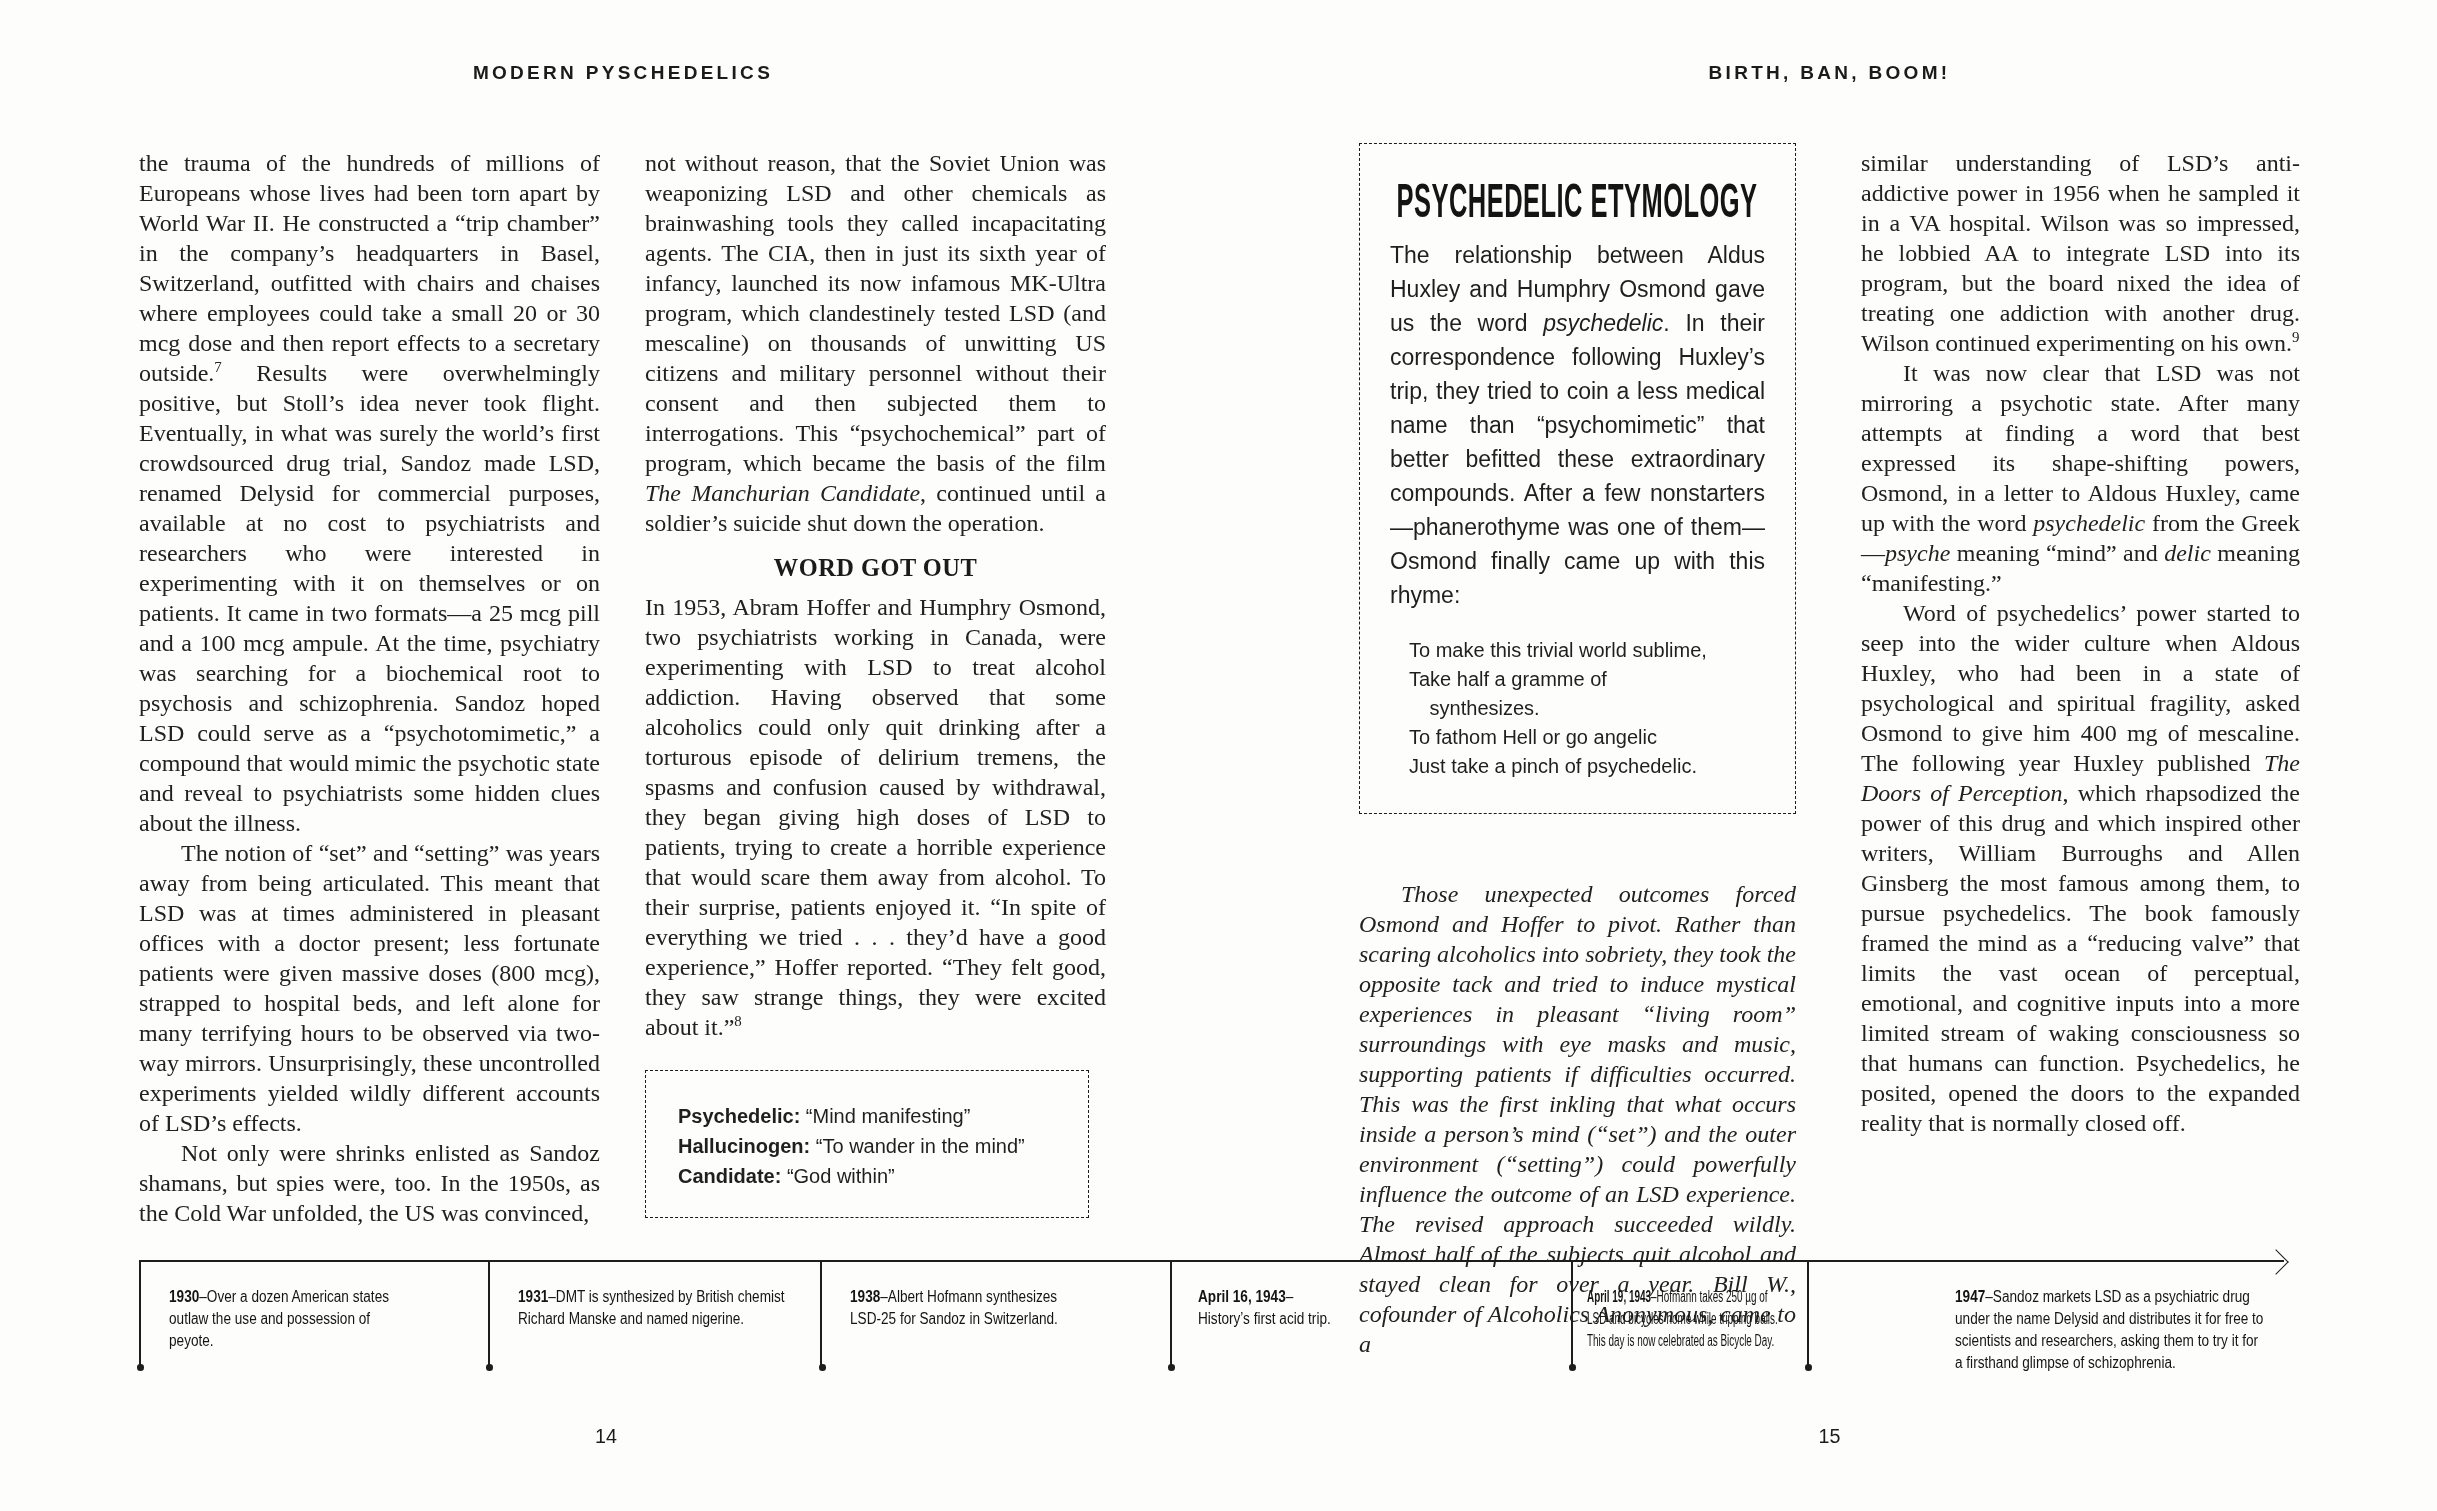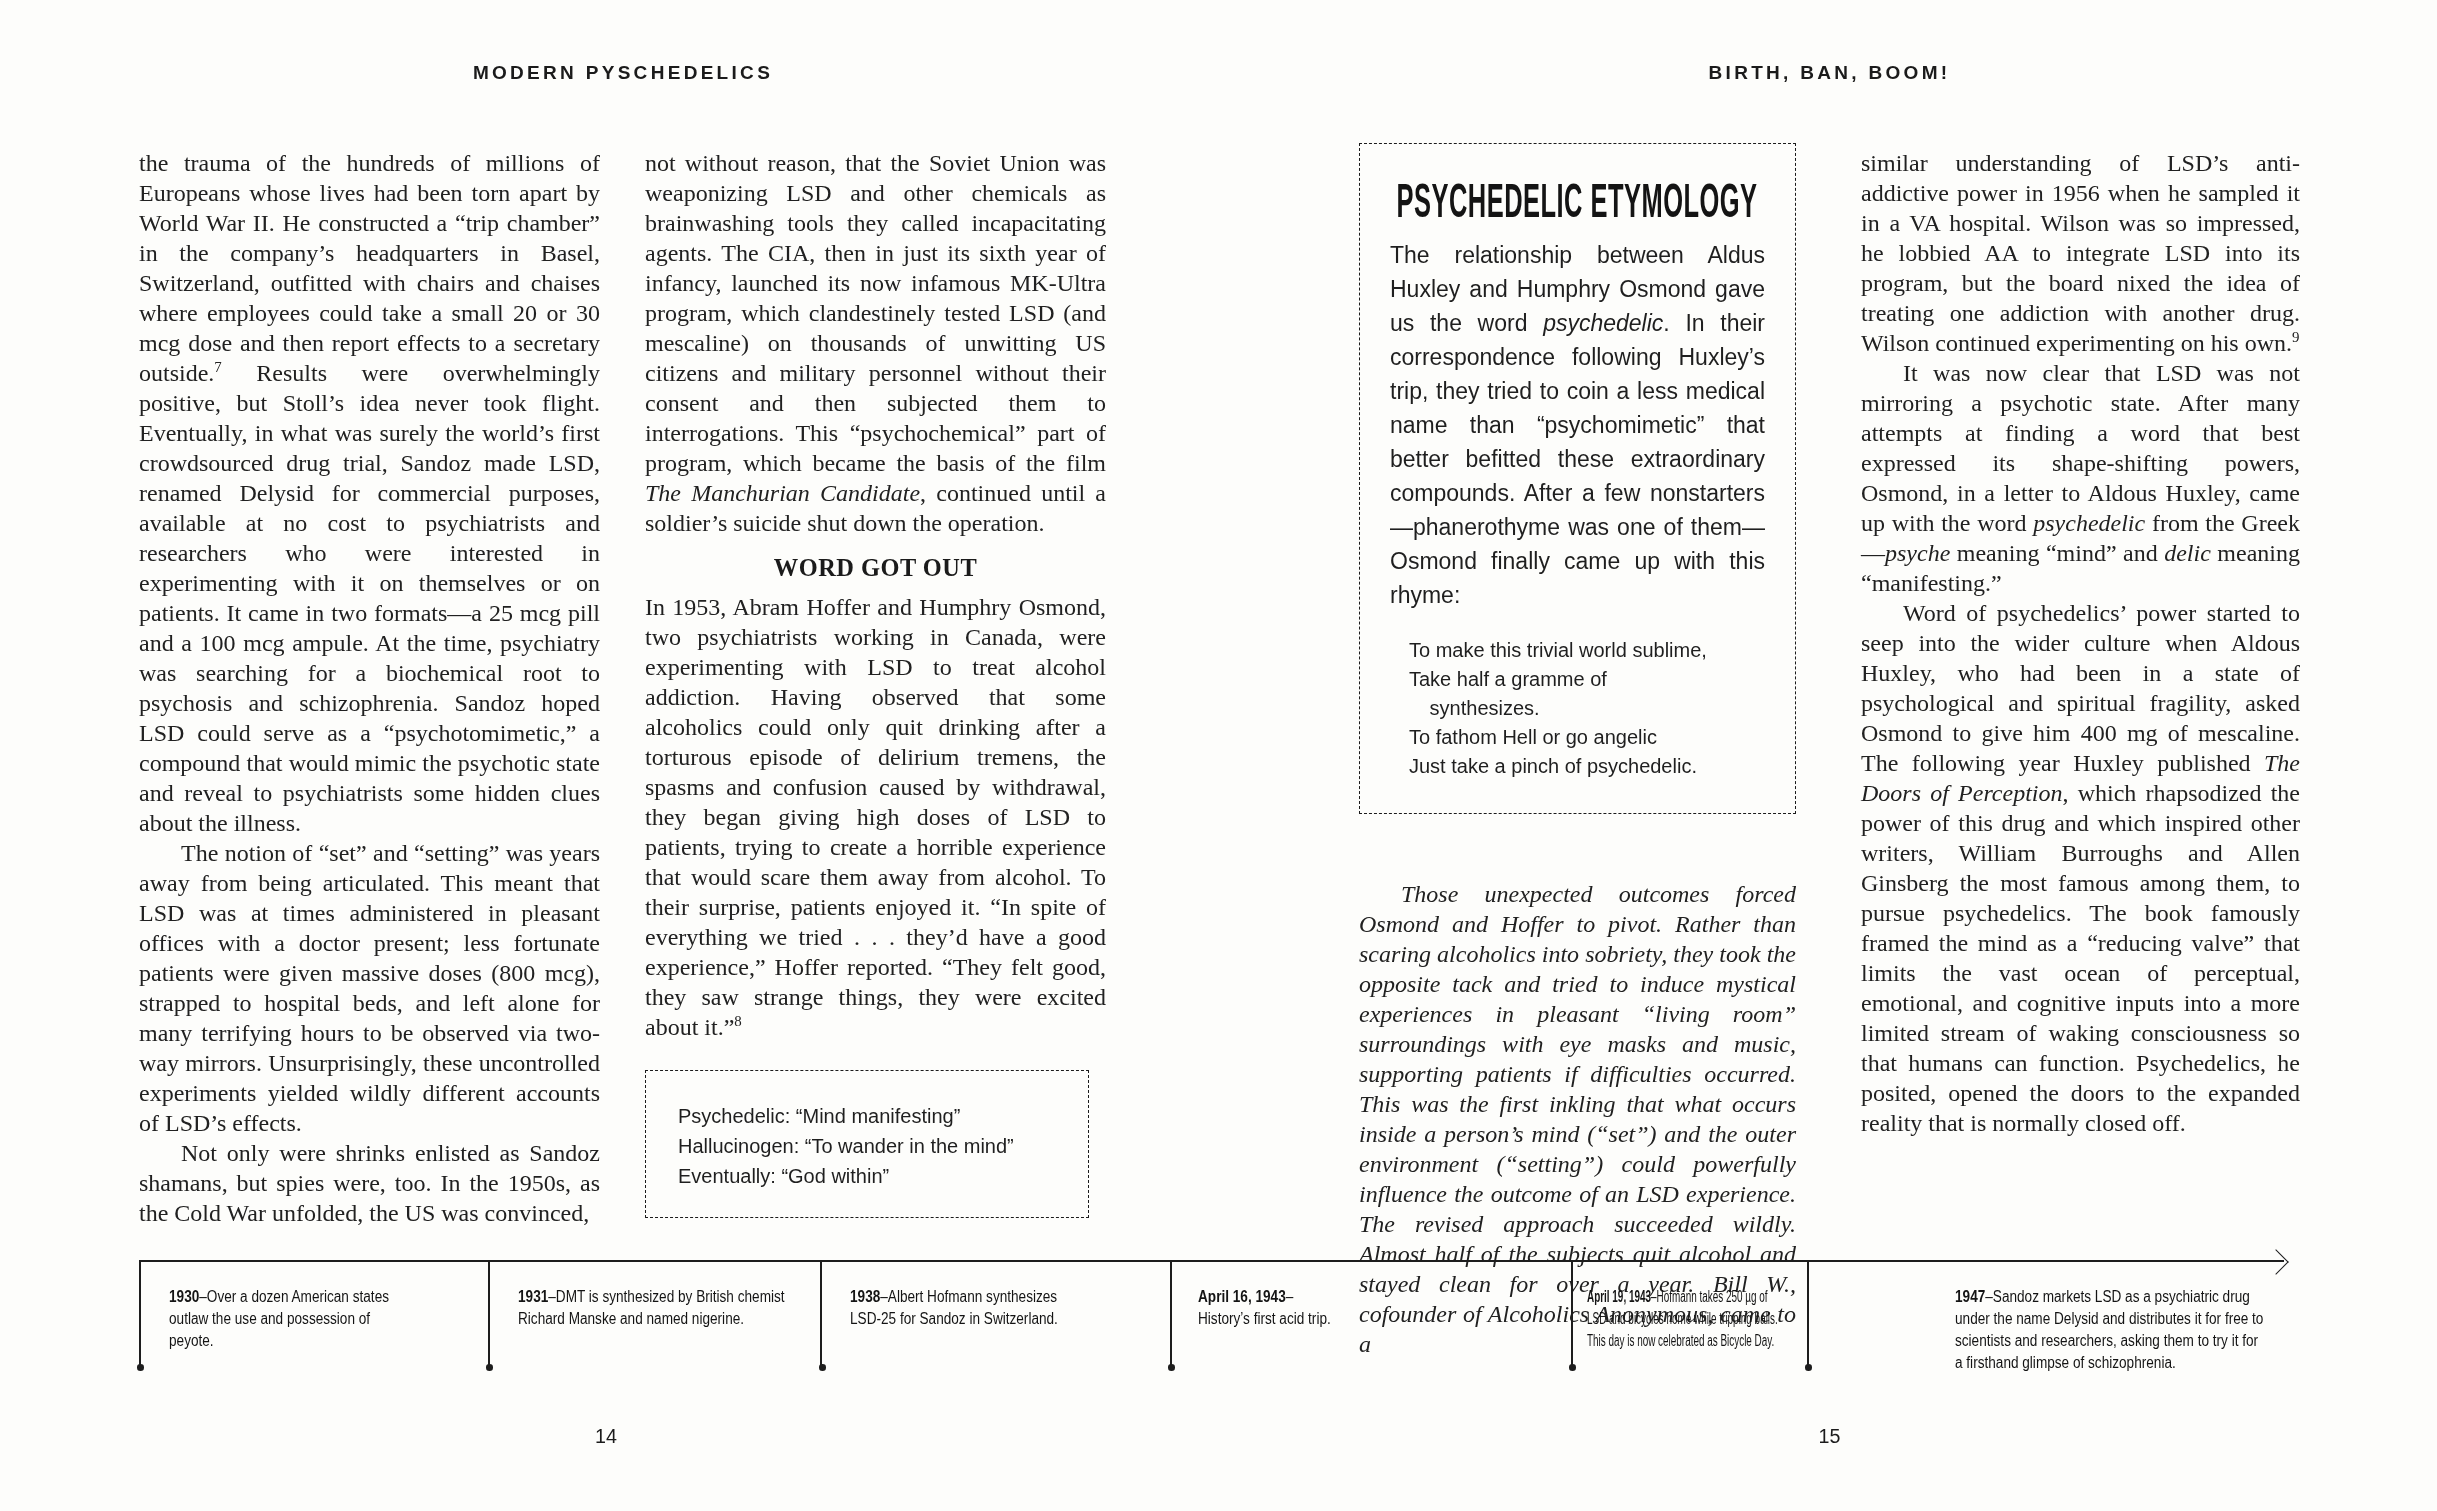--- a/index.html
+++ b/index.html
@@ -39,21 +39,21 @@
   }
 
   
   .defbox{
     margin-top:28px;border:1.9px dashed #1b1b1b;
     padding:30px 24.4px 26px 32px;
     font-family:"Liberation Sans", sans-serif;
     font-size:20px;line-height:30px;text-align:left;color:#1f1f1f;
     width:386px;
   }
-  .defrow b{font-weight:400;}
+  .defrow b{font-weight:700;}
 
   
   .etybox{
     border:1.9px dashed #1b1b1b;
     padding:28px 30px 28px 30px;text-align:left;
     font-family:"Liberation Sans", sans-serif;color:#1f1f1f;
   }
   .ety-title{
     display:flex;justify-content:center;align-items:center;
     margin:13px 0 22.5px 0;white-space:nowrap;
@@ -102,21 +102,21 @@
       <p class="para indent">The notion of “set” and “setting” was years away from being articulated. This meant that LSD was at times administered in pleasant offices with a doctor present; less fortunate patients were given massive doses (800 mcg), strapped to hospital beds, and left alone for many terrifying hours to be observed via two-way mirrors. Unsurprisingly, these uncontrolled experiments yielded wildly different accounts of LSD’s effects.</p>
       <p class="para indent">Not only were shrinks enlisted as Sandoz shamans, but spies were, too. In the 1950s, as the Cold War unfolded, the US was convinced,</p>
     </section>
   <section class="col" id="col-L2">
       <p class="para">not without reason, that the Soviet Union was weaponizing LSD and other chemicals as brainwashing tools they called incapacitating agents. The CIA, then in just its sixth year of infancy, launched its now infamous MK-Ultra program, which clandestinely tested LSD (and mescaline) on thousands of unwitting US citizens and military personnel without their consent and then subjected them to interrogations. This “psychochemical” part of program, which became the basis of the film <i>The Manchurian Candidate</i>, continued until a soldier’s suicide shut down the operation.</p>
       <h3 class="serif-head">WORD GOT OUT</h3>
       <p class="para">In 1953, Abram Hoffer and Humphry Osmond, two psychiatrists working in Canada, were experimenting with LSD to treat alcohol addiction. Having observed that some alcoholics could only quit drinking after a torturous episode of delirium tremens, the spasms and confusion caused by withdrawal, they began giving high doses of LSD to patients, trying to create a horrible experience that would scare them away from alcohol. To their surprise, patients enjoyed it. “In spite of everything we tried . . . they’d have a good experience,” Hoffer reported. “They felt good, they saw strange things, they were excited about it.”<sup>8</sup></p>
       <div class="defbox">
         <div class="defrow"><b>Psychedelic:</b> “Mind manifesting”</div>
         <div class="defrow"><b>Hallucinogen:</b> “To wander in the mind”</div>
-        <div class="defrow"><b>Eventually:</b> “God within”</div>
+        <div class="defrow"><b>Candidate:</b> “God within”</div>
       </div>
     </section>
   <section class="col" id="col-R1">
       <div class="etybox">
         <div class="ety-title">
           <span>PSYCHEDELIC ETYMOLOGY</span>
         </div>
         <p class="ety-body">The relationship between Aldus Huxley and Humphry Osmond gave us the word <i>psychedelic</i>. In their correspondence following Huxley’s trip, they tried to coin a less medical name than “psychomimetic” that better befitted these extraordinary compounds. After a few nonstarters—phanerothyme was one of them—Osmond finally came up with this rhyme:</p>
         <div class="rhyme">
           <div class="rhyme-line">To make this trivial world sublime,</div>

